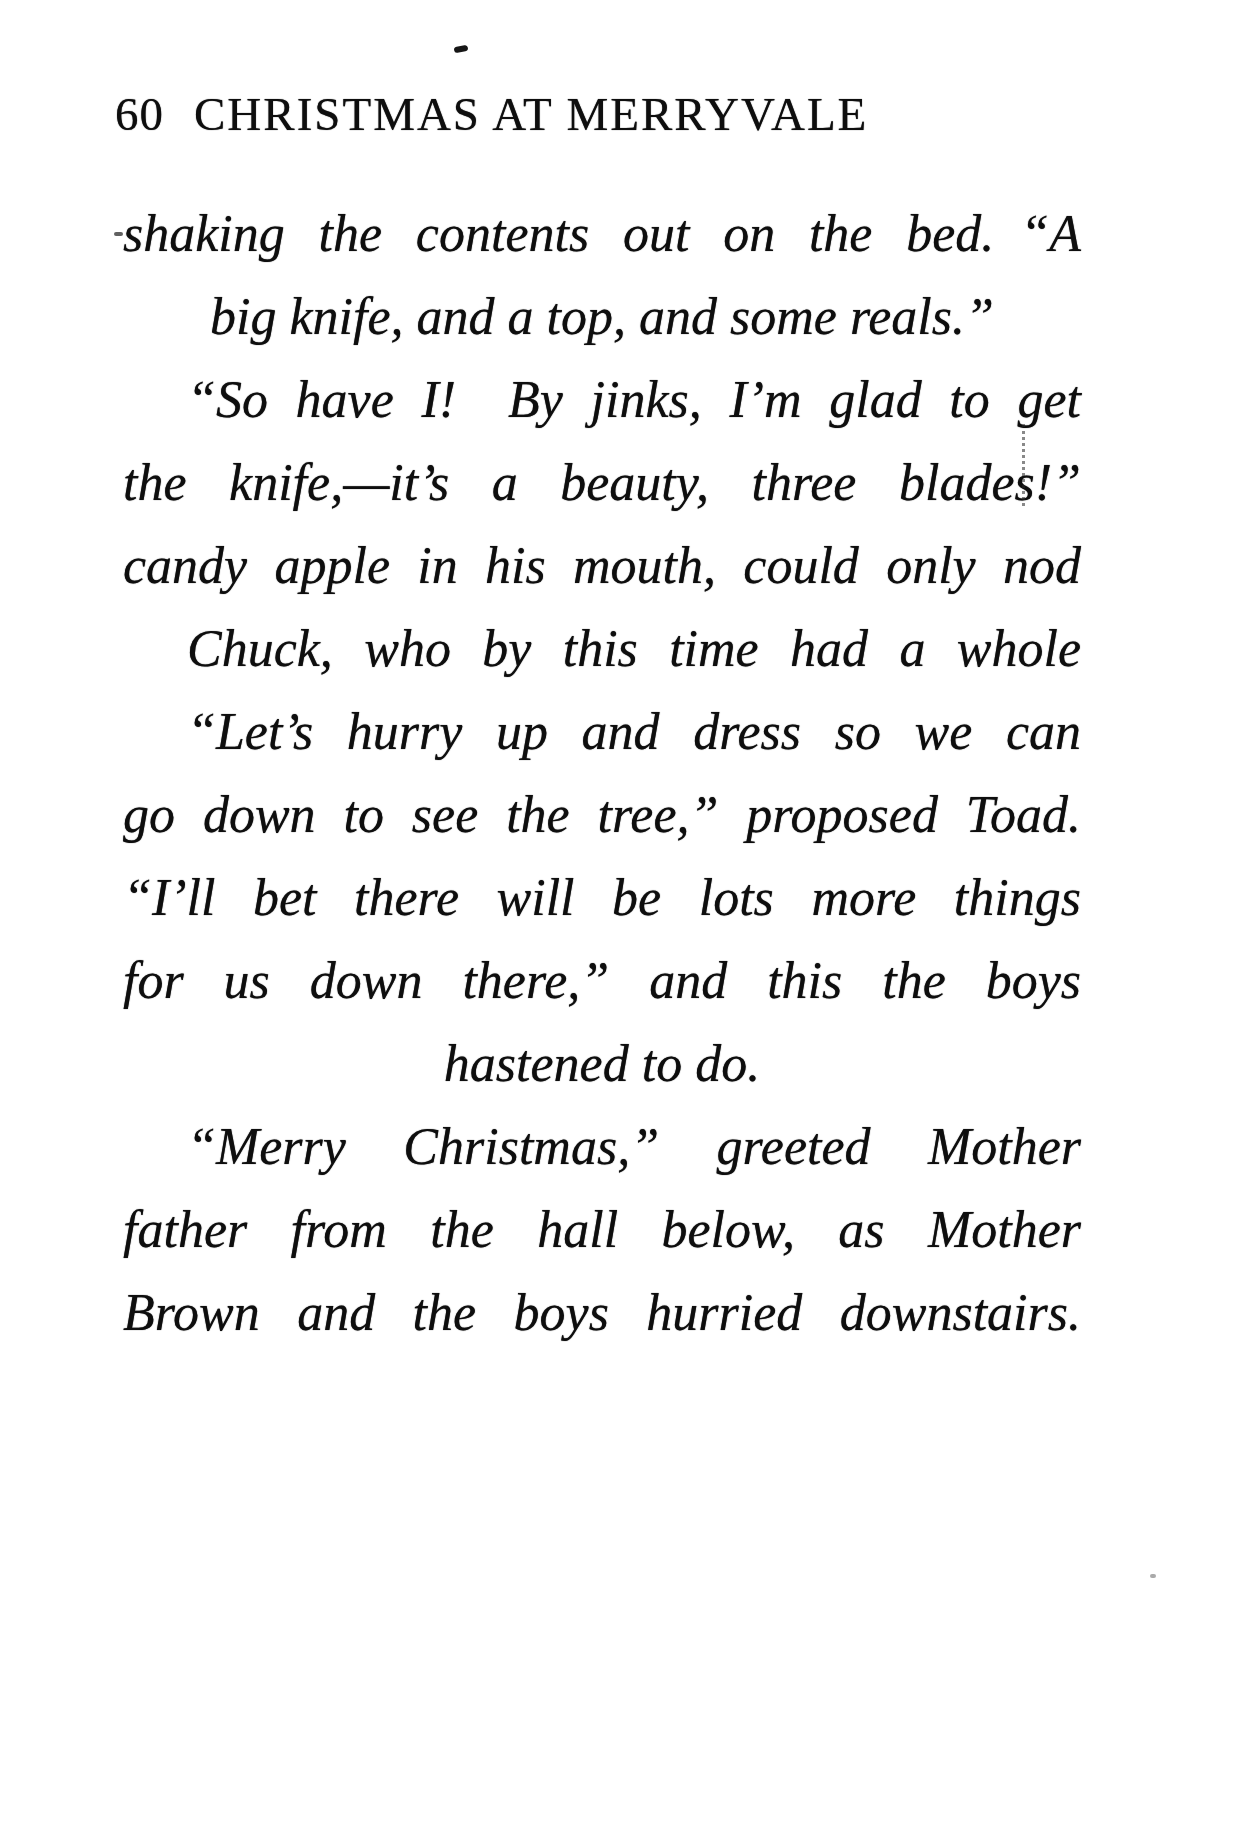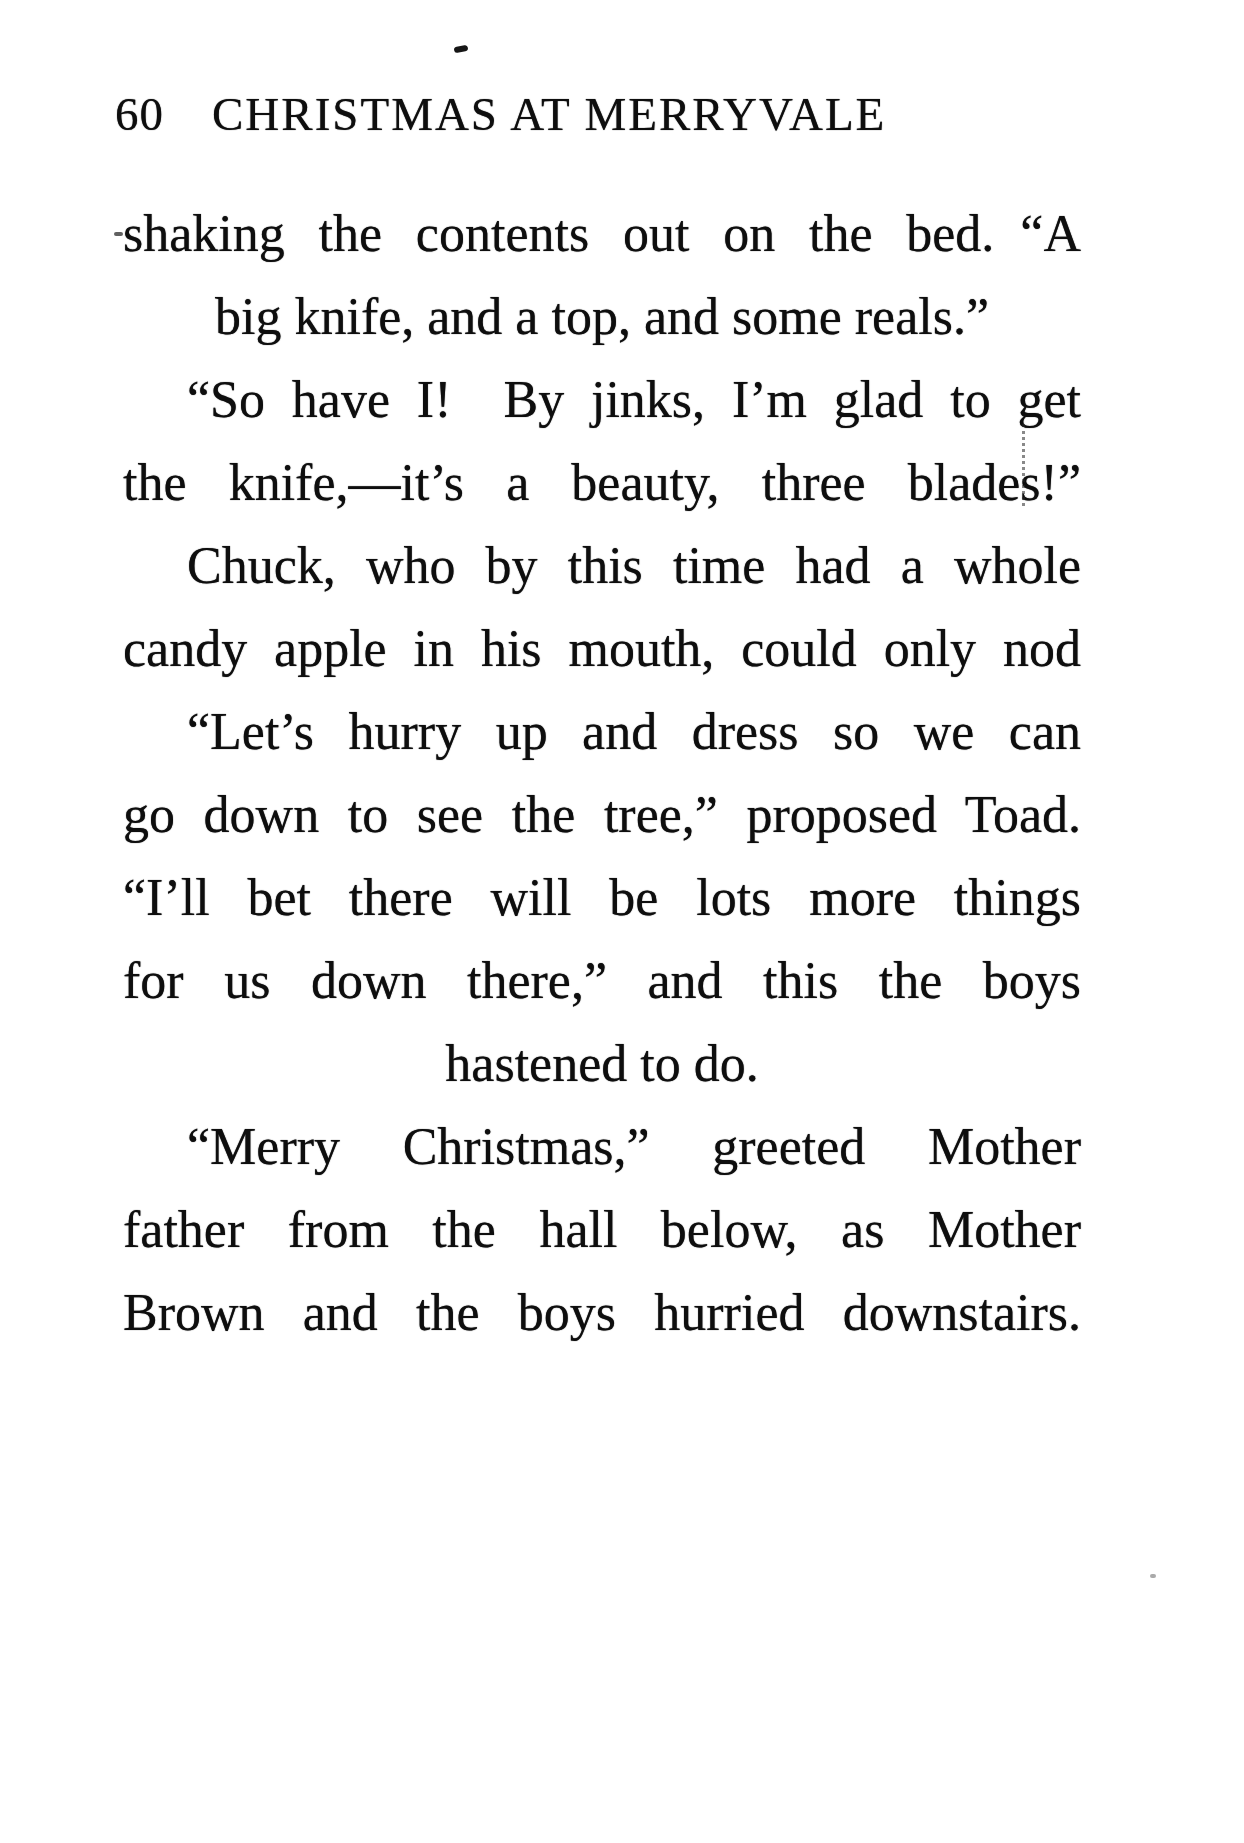--- a/index.html
+++ b/index.html
@@ -17,34 +17,35 @@
     position: absolute;
     top: 87px;
     left: 115px;
     display: flex;
     align-items: baseline;
     font-size: 47px;
     text-shadow: 0 0 1px rgba(0,0,0,0.8);
     white-space: nowrap;
   }
   .hdr .num { letter-spacing: 1px; }
-  .hdr .ttl { margin-left: 48px; letter-spacing: 2px; }
+  .hdr .ttl { margin-left: 30px; letter-spacing: 2px; }
   .bodytext {
     position: absolute;
     left: 123px;
     top: 192px;
     width: 958px;
     font-size: 52px;
     line-height: 83px;
     text-shadow: 0 0 1px rgba(0,0,0,0.8);
   }
   .ln {
     height: 83px;
     text-align: justify;
     text-align-last: justify;
+    font-style: italic;
   }
   .ln.indent { text-indent: 64px; }
   .ln.end { text-align: center; text-align-last: auto; }
   .speck { position: absolute; }
   .sp-dash-top {
     left: 454px; top: 46px; width: 14px; height: 6px;
     background: #161616; border-radius: 3px; transform: rotate(-10deg);
   }
   .sp-tick-left {
     left: 114px; top: 232px; width: 9px; height: 4px;
@@ -67,22 +68,22 @@
   <div class="hdr">
     <span class="num">60</span>
     <span class="ttl">CHRISTMAS AT MERRYVALE</span>
   </div>
 
   <div class="bodytext">
     <div class="ln">shaking the contents out on the bed. “A</div>
     <div class="ln end">big knife, and a top, and some reals.”</div>
     <div class="ln indent">“So have I! By jinks, I’m glad to get</div>
     <div class="ln">the knife,—it’s a beauty, three blades!”</div>
+    <div class="ln">candy apple in his mouth, could only nod</div>
     <div class="ln indent">Chuck, who by this time had a whole</div>
-    <div class="ln">candy apple in his mouth, could only nod</div>
     <div class="ln indent">“Let’s hurry up and dress so we can</div>
     <div class="ln">go down to see the tree,” proposed Toad.</div>
     <div class="ln">“I’ll bet there will be lots more things</div>
     <div class="ln">for us down there,” and this the boys</div>
     <div class="ln end">hastened to do.</div>
     <div class="ln indent">“Merry Christmas,” greeted Mother</div>
     <div class="ln">father from the hall below, as Mother</div>
     <div class="ln">Brown and the boys hurried downstairs.</div>
   </div>
 

